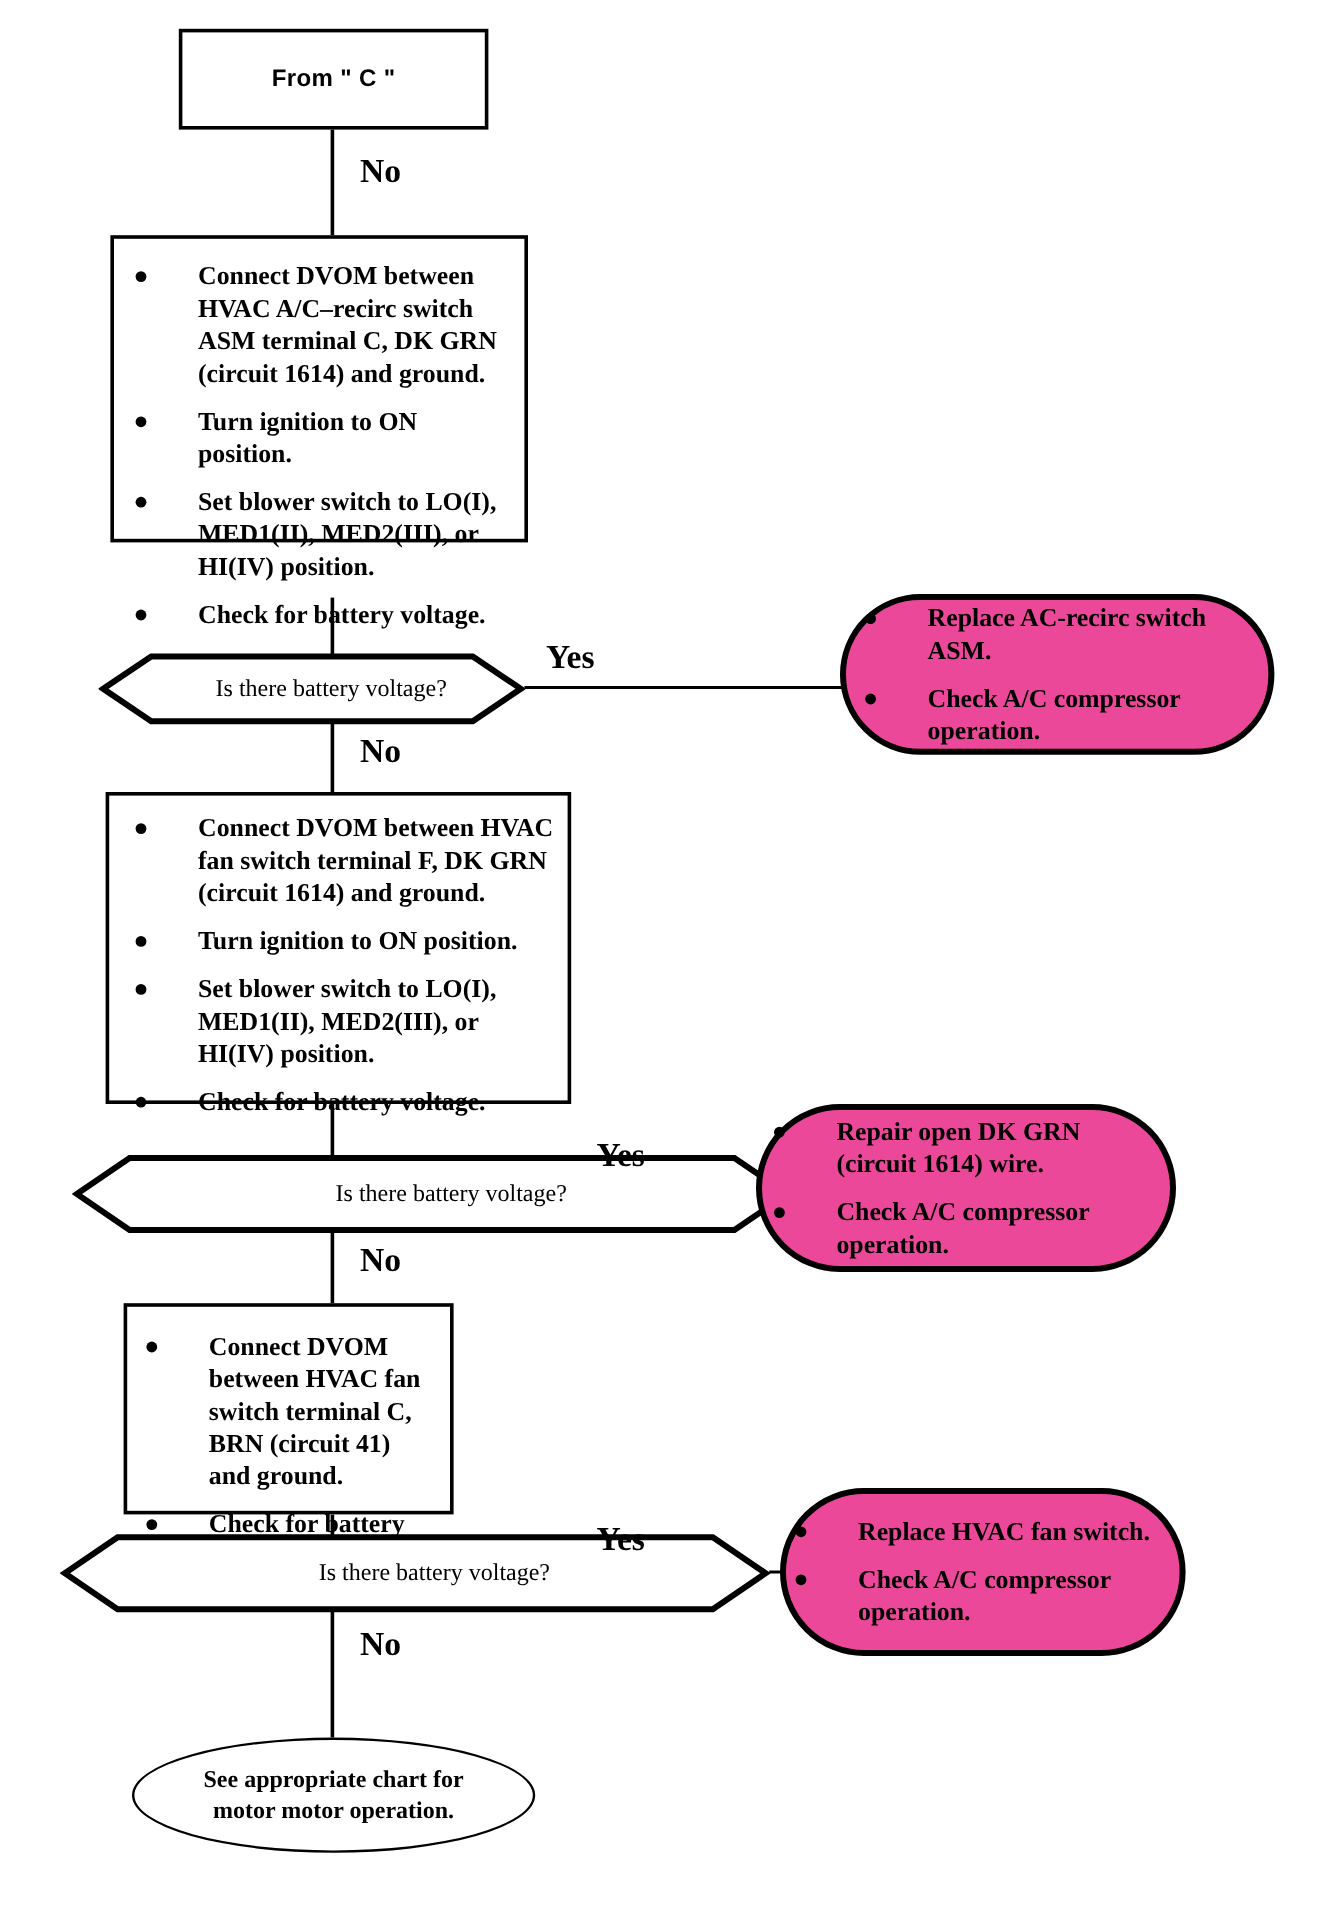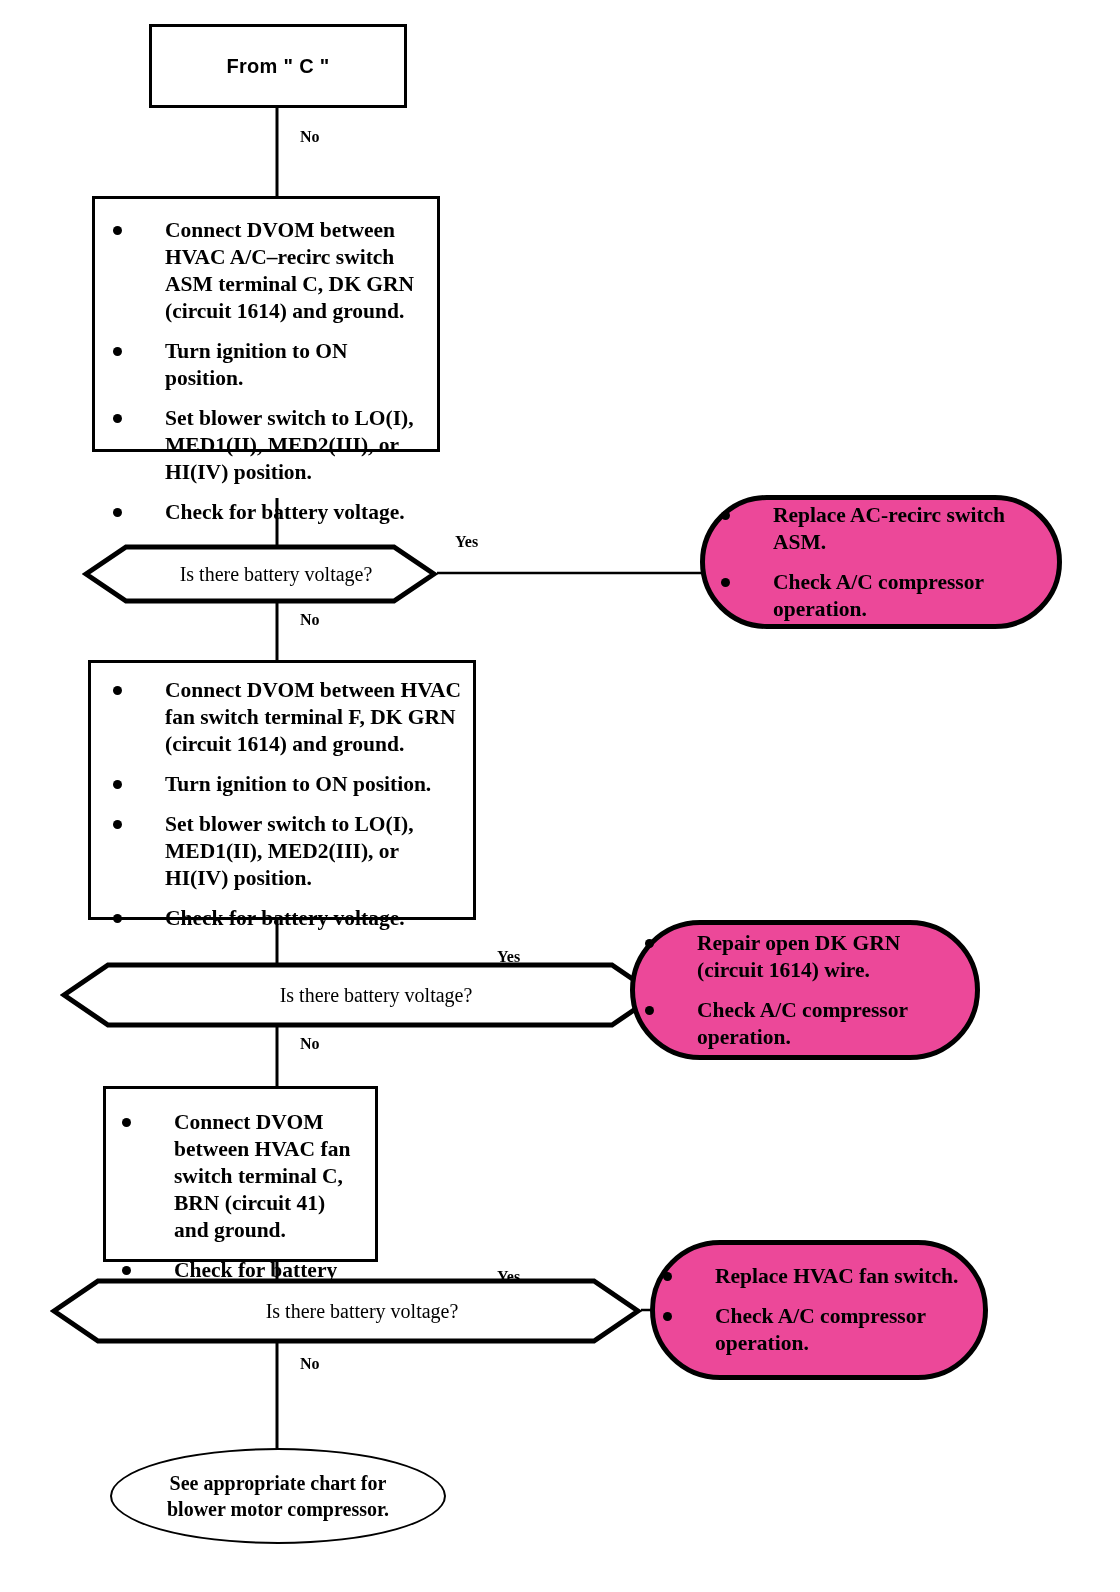--- a/index.html
+++ b/index.html
@@ -122,21 +122,21 @@
     display: flex;
     align-items: center;
     justify-content: center;
     font-weight: normal;
     font-size: 20px;
   }
   
   .edge-label {
     position: absolute;
     font-weight: bold;
-    font-size: 16px;
+    font-size: 28px;
     font-family: "Liberation Serif", "DejaVu Serif", serif;
   }
 </style>
 </head>
 <body>
 
 <div id="canvas">
 
   <svg class="edges" viewBox="0 0 1120 1592">
 
@@ -296,17 +296,17 @@
           <span class="dot"></span>
           <span>Check A/C compressor operation.</span>
         </li>
       </ul>
     </div>
   </div>
 
   <div class="node ellipse" style="left:110px; top:1448px; width:336px; height:96px;">
     <div class="ellipse-text">
       <div>See appropriate chart for</div>
-      <div>blower motor compressor.</div>
+      <div>motor motor operation.</div>
     </div>
   </div>
 
 </div>
 
 </body></html>

